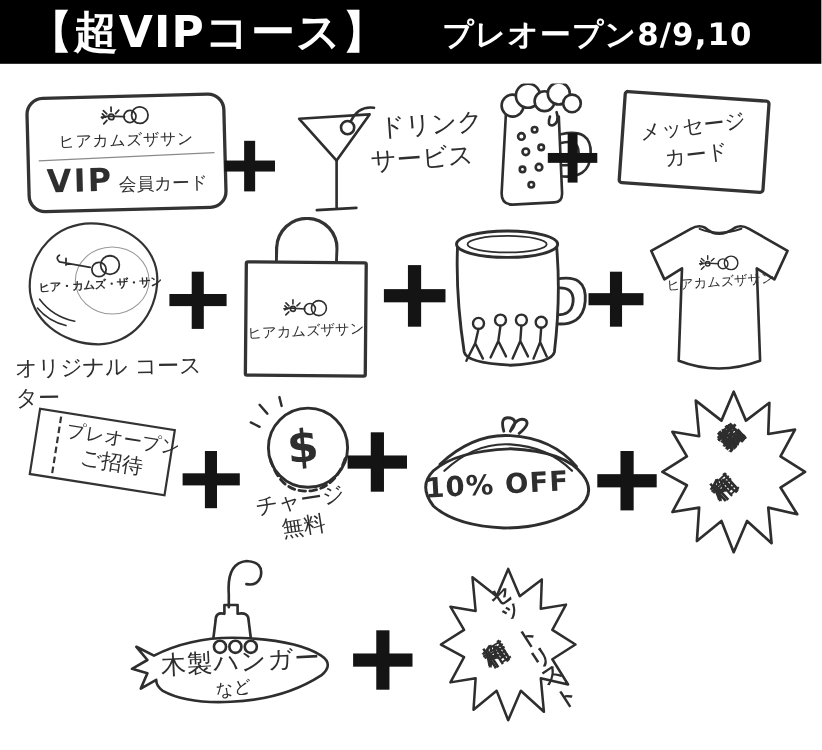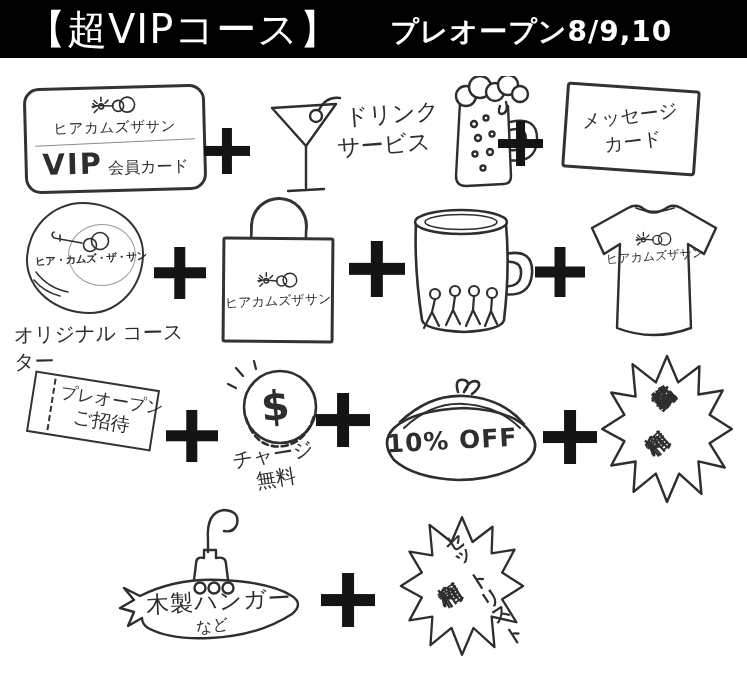--- a/index.html
+++ b/index.html
@@ -7,21 +7,21 @@
     position:relative;width:747px;height:682px;background:#ffffff;overflow:hidden;
     font-family:"DejaVu Sans",sans-serif;color:#2e2e2e;
   }
   .abs{position:absolute;}
 
   
   .header{
     position:absolute;left:0;top:0;width:747px;height:58px;background:#000;
     display:flex;align-items:center;color:#fff;white-space:nowrap;
   }
-  .header-title{font-size:40px;font-weight:400;margin-left:26px;letter-spacing:1px;}
+  .header-title{font-size:40px;font-weight:700;margin-left:26px;letter-spacing:1px;}
   .header-sub{font-size:28px;font-weight:700;margin-left:50px;margin-top:6px;letter-spacing:1px;}
 
   
   .plus{position:absolute;}
   .plus::before{content:"";position:absolute;left:0;top:50%;transform:translateY(-50%);width:100%;height:22%;background:#141414;}
   .plus::after{content:"";position:absolute;top:0;left:50%;transform:translateX(-50%);height:100%;width:22%;background:#141414;}
 
   svg{display:block;}
   .stroke{stroke:#2e2e2e;fill:none;stroke-linecap:round;stroke-linejoin:round;}
 

